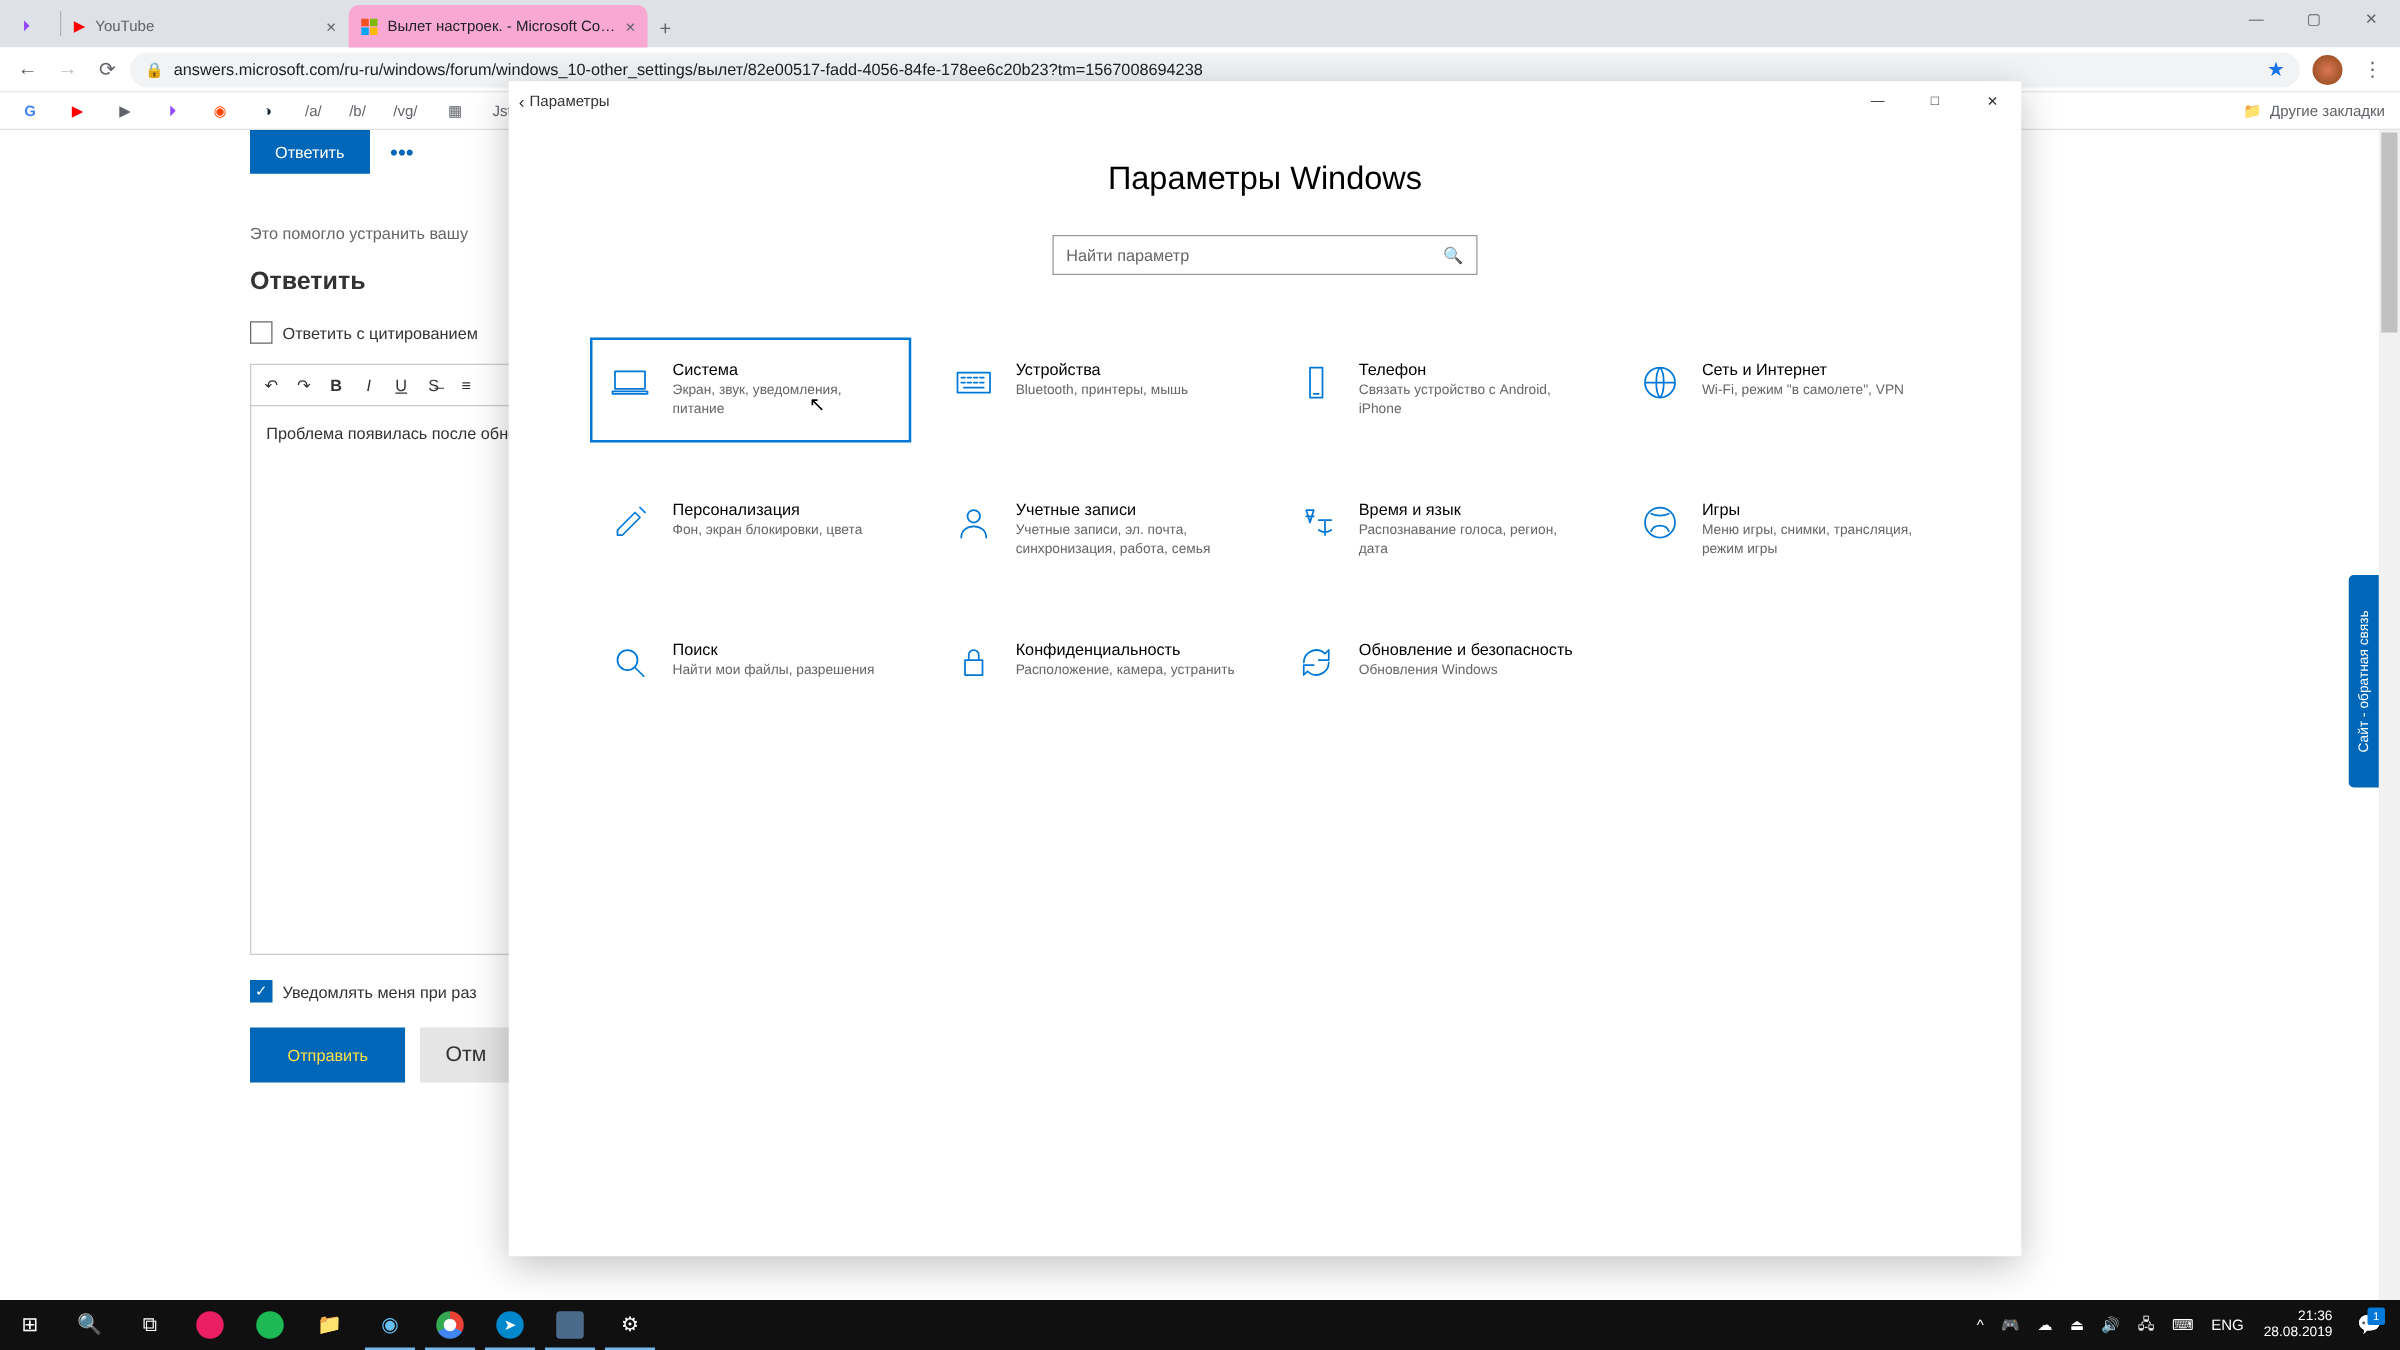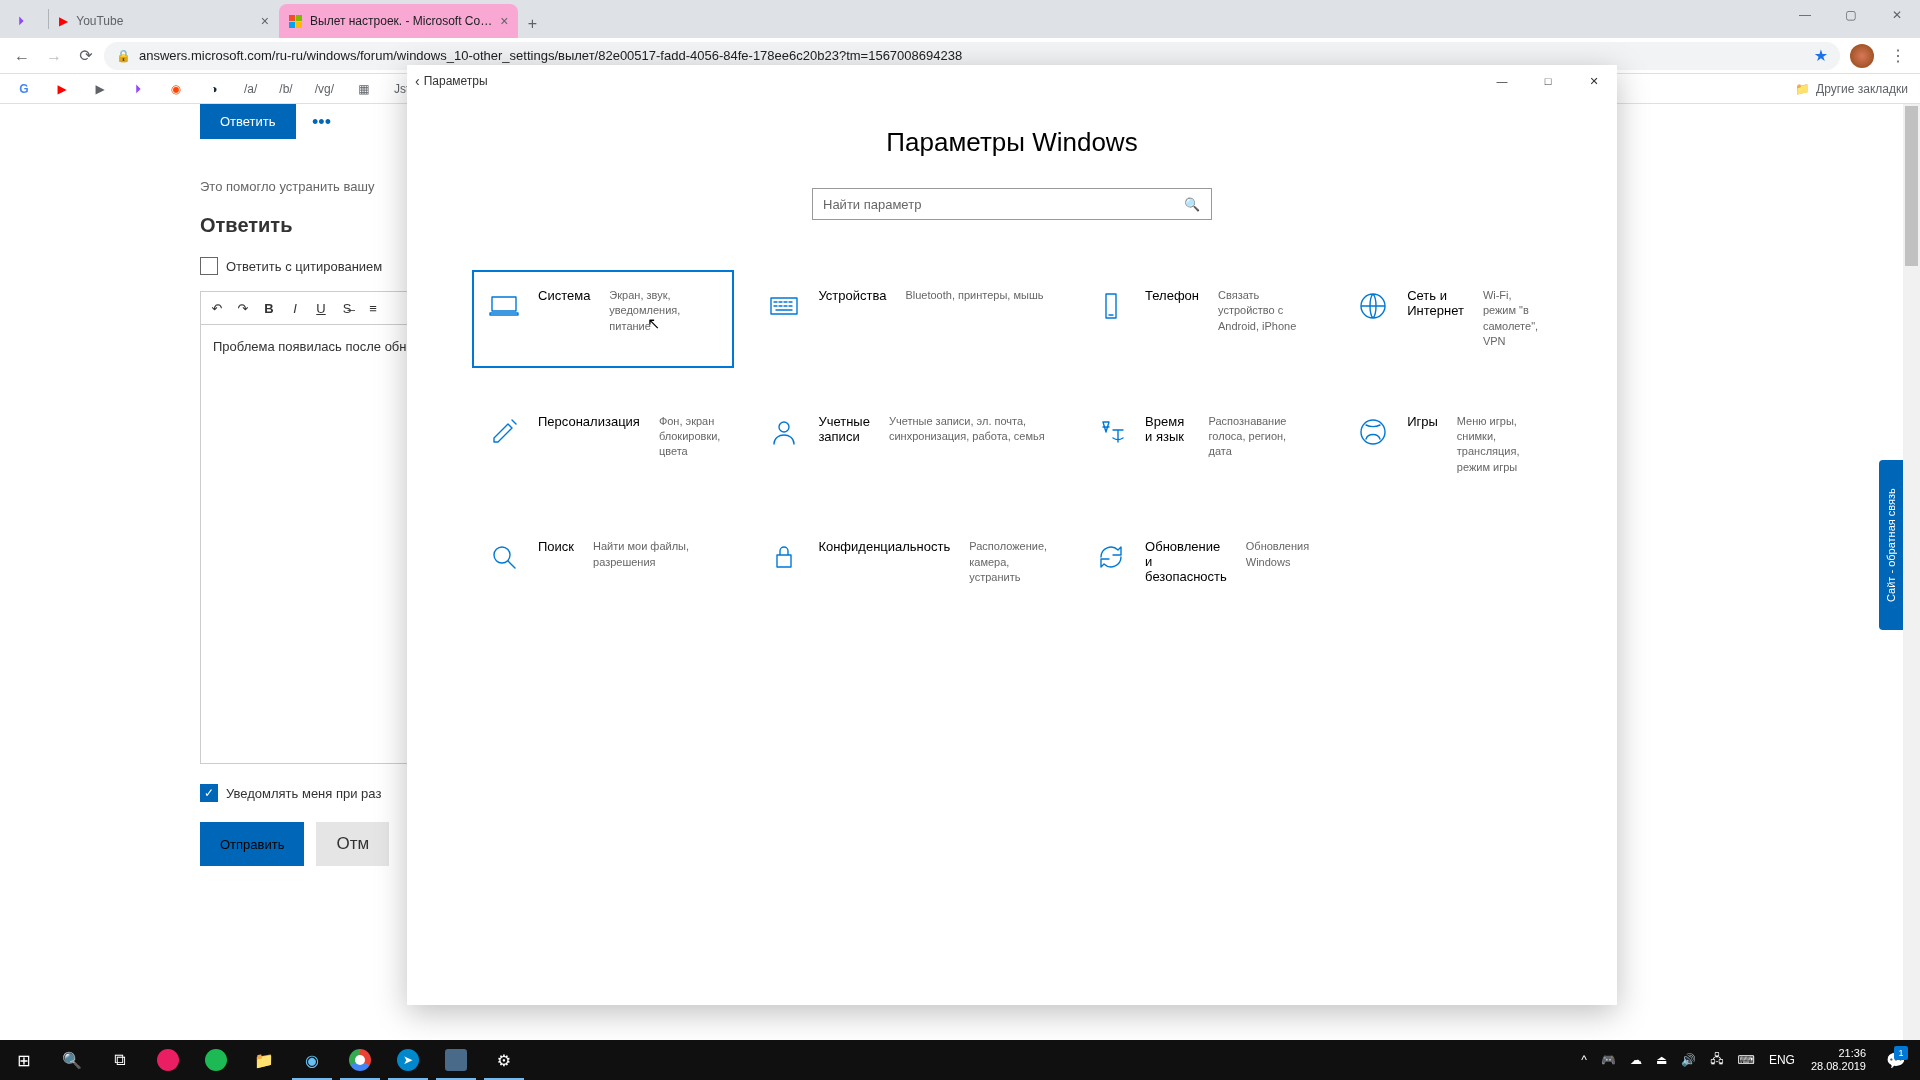--- a/index.html
+++ b/index.html
@@ -36,44 +36,44 @@
 .helped-text { font-size:13px; color:#666; margin:20px 0; }
 .reply-heading { font-size:20px; color:#333; font-weight:600; margin:20px 0; }
 .quote-row { display:flex; align-items:center; gap:8px; font-size:13px; color:#333; margin:16px 0; }
 .quote-cb { width:18px; height:18px; border:1px solid #666; }
 .editor-toolbar { display:flex; gap:2px; border:1px solid #ccc; border-bottom:none; padding:4px; background:#fff; }
 .ed-btn { width:24px; height:24px; display:flex; align-items:center; justify-content:center; font-size:13px; color:#333; }
 .editor-body { border:1px solid #ccc; min-height:440px; padding:12px; font-size:13px; color:#333; line-height:1.5; }
 .notify-row { display:flex; align-items:center; gap:8px; font-size:13px; color:#333; margin:20px 0; }
 .notify-cb { width:18px; height:18px; background:#0067b8; color:#fff; display:flex; align-items:center; justify-content:center; font-size:12px; }
 .submit-row { display:flex; gap:12px; }
-.submit-btn { background:#0067b8; color:#000000; padding:12px 20px; font-size:13px; border:none; }
+.submit-btn { background:#0067b8; color:#fde047; padding:12px 30px; font-size:13px; border:none; }
 .cancel-btn { background:#e5e5e5; color:#333; padding:12px 20px; font-size:17px; border:none;text-align:right; }
 
 .scrollbar { position:absolute; right:0; top:104px; width:17px; bottom:40px; background:#f1f1f1; }
 .scrollbar-thumb { position:absolute; left:2px; right:2px; top:2px; height:160px; background:#c1c1c1; }
 
 .feedback-tab { position:absolute; right:17px; top:460px; width:24px; height:170px; background:#0067b8; color:#fff; writing-mode:vertical-rl; transform:rotate(180deg); display:flex; align-items:center; justify-content:center; font-size:11px; border-radius:0 4px 4px 0; }
 
 
 .settings-window { position:absolute; left:407px; top:65px; width:1210px; height:940px; background:#fff; box-shadow:0 8px 30px rgba(0,0,0,0.25); display:flex; flex-direction:column; }
 .settings-titlebar { height:32px; display:flex; align-items:center; padding-left:8px; font-size:12px; color:#333; }
 .settings-wc { margin-left:auto; display:flex; }
 .settings-wc div { width:46px; height:32px; display:flex; align-items:center; justify-content:center; color:#333; font-size:11px; }
 .settings-content { flex:1; padding:20px 40px; overflow:auto; }
 .settings-title { text-align:center; font-size:26px; font-weight:300; color:#000; margin:10px 0 30px; }
 .search-wrap { display:flex; justify-content:center; margin-bottom:50px; }
-.search-box { width:400px; height:32px; border:1px solid #999; display:flex; align-items:center; padding:0 10px; font-size:13px; color:#666; background:#fff; }
+.search-box { width:340px; height:32px; border:1px solid #999; display:flex; align-items:center; padding:0 10px; font-size:13px; color:#666; background:#fff; }
 .search-ico { margin-left:auto; color:#666; }
 .categories { display:grid; grid-template-columns:repeat(4,1fr); gap:28px 18px; max-width:1080px; margin:0 auto; }
 .cat { display:flex; gap:16px; padding:16px 12px; border:2px solid transparent; cursor:pointer; }
 .cat.selected { border-color:#0078d7; }
 .cat-ico { width:36px; height:36px; flex-shrink:0; color:#0078d7; display:flex; align-items:center; justify-content:center; }
 .cat-ico svg { width:32px; height:32px; stroke:#0078d7; stroke-width:1.4; fill:none; }
-.cat-text { display:flex; gap:19px; }
+.cat-text { display:flex; flex-direction:column; gap:2px; }
 .cat-title { font-size:13px; color:#000; }
 .cat-desc { font-size:11px; color:#666; line-height:1.4; }
 
 .cursor { position:absolute; left:647px; top:314px; font-size:16px; color:#000; z-index:100; pointer-events:none; }
 
 
 .taskbar { position:absolute; left:0; right:0; bottom:0; height:40px; background:#101010; display:flex; align-items:center; color:#fff; }
 .tb-left { display:flex; align-items:center; height:100%; }
 .tb-item { width:48px; height:40px; display:flex; align-items:center; justify-content:center; font-size:16px; position:relative; }
 .tb-item.active::after { content:""; position:absolute; bottom:0; left:4px; right:4px; height:2px; background:#76b9ed; }

